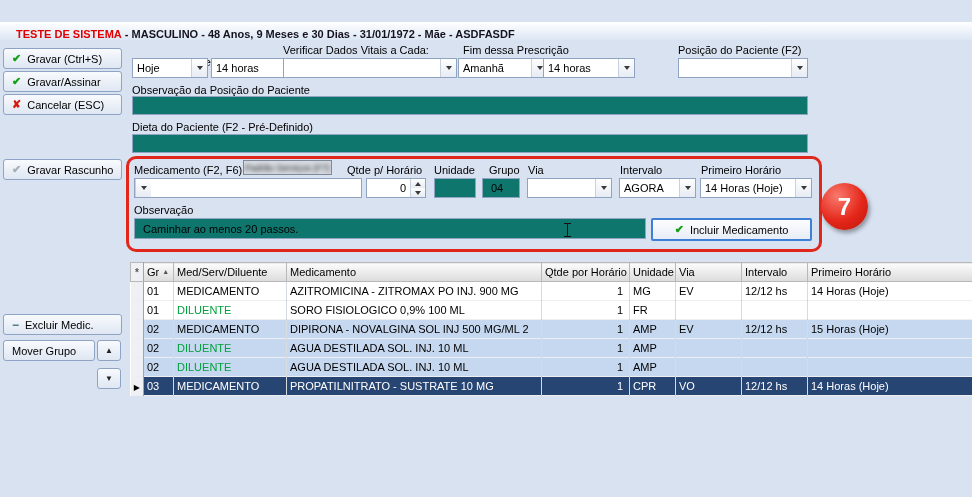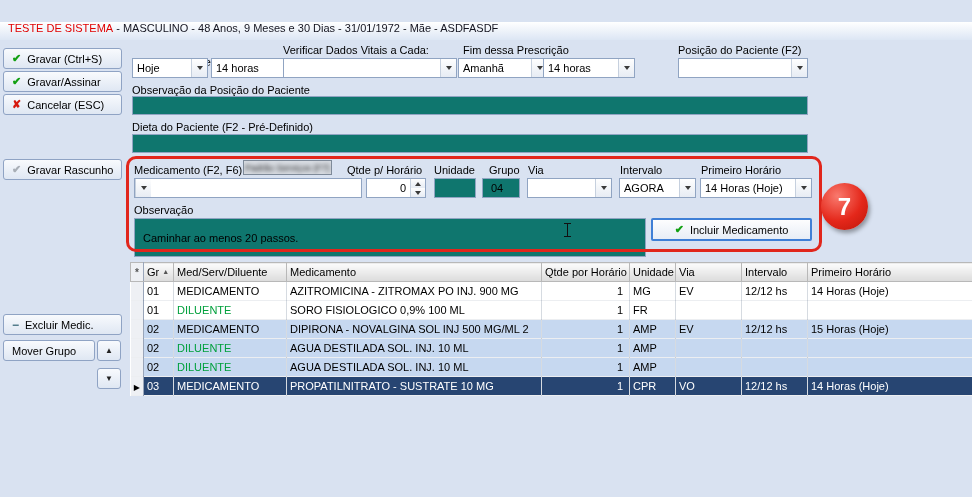--- a/index.html
+++ b/index.html
@@ -7,21 +7,21 @@
   #app{position:relative;width:972px;height:497px;background:#d9e2f1;overflow:hidden;font-size:11px;color:#000}
 
   
   .titlebar{position:absolute;left:0;top:0;width:972px;height:22px;background:linear-gradient(to bottom,#3c77de,#1c50b8)}
   .title{position:absolute;left:6px;top:3px;color:#fff;font-weight:bold;font-size:12px;text-shadow:1px 1px 1px rgba(0,0,0,.45);white-space:nowrap}
   .redact{position:absolute;top:5px;font-size:11px;color:#e6eefc;filter:blur(2.6px);white-space:nowrap;overflow:hidden;height:13px}
   .redact.r1{left:362px;width:268px}
   .redact.r2{left:652px;width:268px}
 
   
-  .patientbar{position:absolute;left:0;top:22px;width:972px;height:18px;background:linear-gradient(to bottom,#ffffff,#dce6f4);display:flex;align-items:flex-start;padding-left:8px;font-weight:normal;white-space:pre;overflow:hidden}
+  .patientbar{position:absolute;left:0;top:22px;width:972px;height:18px;background:linear-gradient(to bottom,#ffffff,#dce6f4);display:flex;align-items:flex-end;padding-left:16px;font-weight:bold;white-space:pre;overflow:hidden}
   .pname{color:#e00000}
   .pdet{color:#14141f}
 
   
   .side-btn{position:absolute;left:3px;width:119px;height:21px;display:flex;align-items:center;gap:6px;padding:0 4px 0 8px;background:linear-gradient(#f8fafd,#dfe7f3);border:1px solid #8fa3c4;border-radius:3px;font:inherit;font-size:11px;color:#000;cursor:default;white-space:nowrap}
   .sq-btn{position:absolute;width:24px;height:21px;display:flex;align-items:center;justify-content:center;background:linear-gradient(#f8fafd,#dfe7f3);border:1px solid #8fa3c4;border-radius:3px;font:inherit;font-size:8px;color:#222}
   .ic{font-size:11px;line-height:1;font-weight:bold}
   .ic.green{color:#12a012}
   .ic.red{color:#d6190f}
   .ic.gray{color:#a8aeb6}
@@ -185,21 +185,21 @@
   <div class="combo" style="left:619px;top:178px;width:77px">
     <span class="val">AGORA</span>
     <span class="dd"></span>
   </div>
   <div class="combo" style="left:700px;top:178px;width:112px">
     <span class="val">14 Horas (Hoje)</span>
     <span class="dd"></span>
   </div>
 
   <div class="lbl" style="left:134px;top:204px">Observação</div>
-  <input class="tin" style="left: 134px; top: 218px; width: 512px; height: 39px;" value="Caminhar ao menos 20 passos.">
+  <input class="tin" style="left: 134px; top: 218px; width: 512px; height: 21px;" value="Caminhar ao menos 20 passos.">
   <button class="incluir">
     <span class="ic green">✔</span>
     <span>Incluir Medicamento</span>
   </button>
 
   <div class="redbox"></div>
   <div class="badge">7</div>
   <div class="ibeam"></div>
 
 

